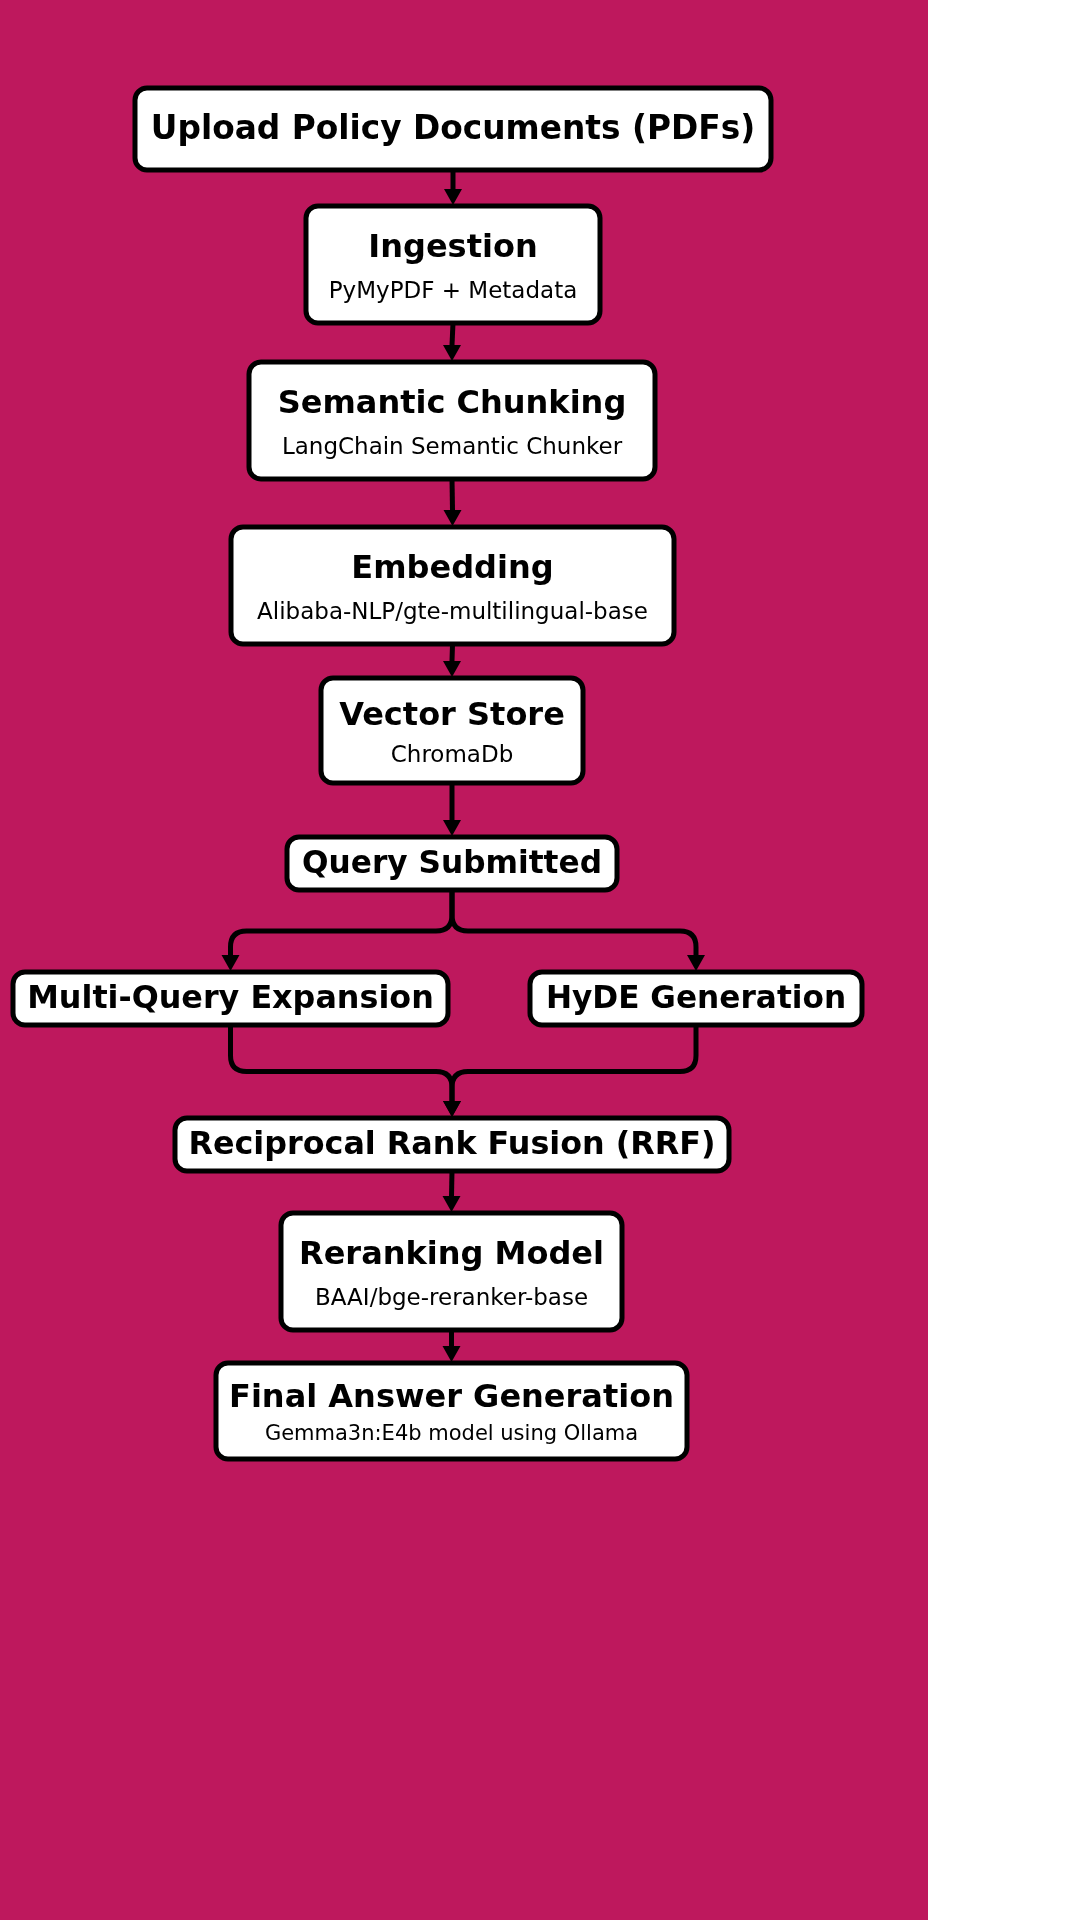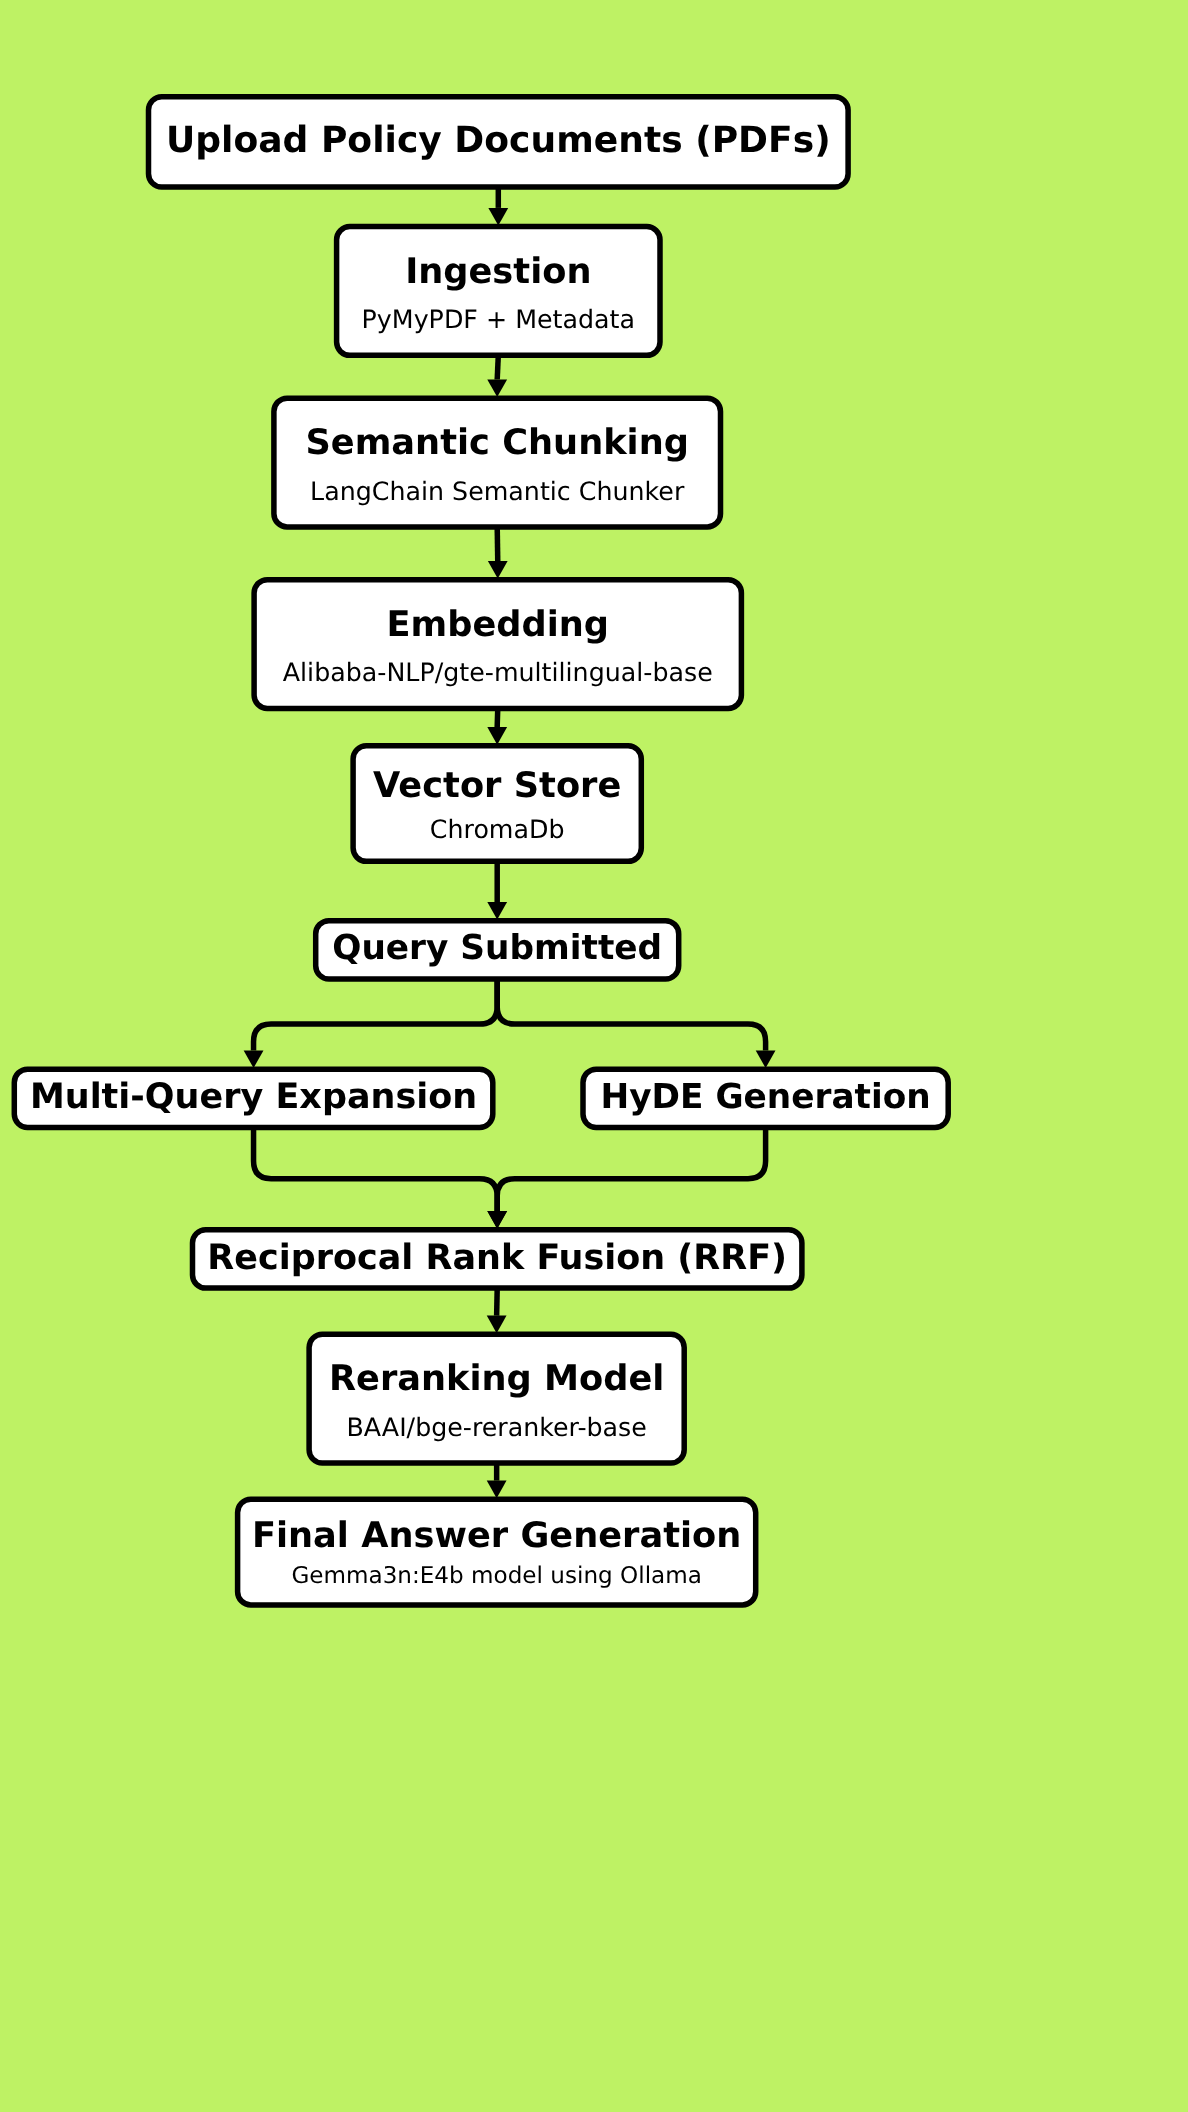--- a/index.html
+++ b/index.html
@@ -8,23 +8,23 @@
     background: #ffffff;
   }
   body {
     width: 1080px;
     height: 1920px;
     font-family: "DejaVu Sans", sans-serif;
     overflow: hidden;
   }
   #flow-root {
     position: relative;
-    width: 1080px;
+    width: 928px;
     height: 1920px;
-    background: #bef264;
+    background: #be185d;
   }
   svg#flow-svg {
     position: absolute;
     top: 0;
     left: 0;
     width: 1080px;
     height: 1920px;
     display: block;
   }
   .node-box {

